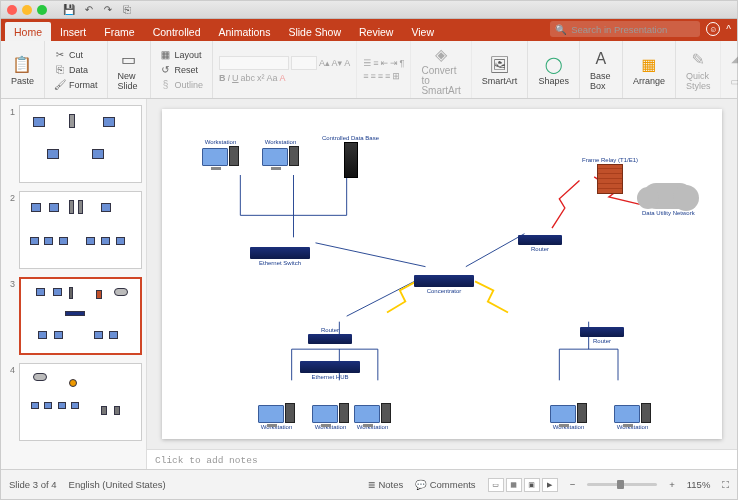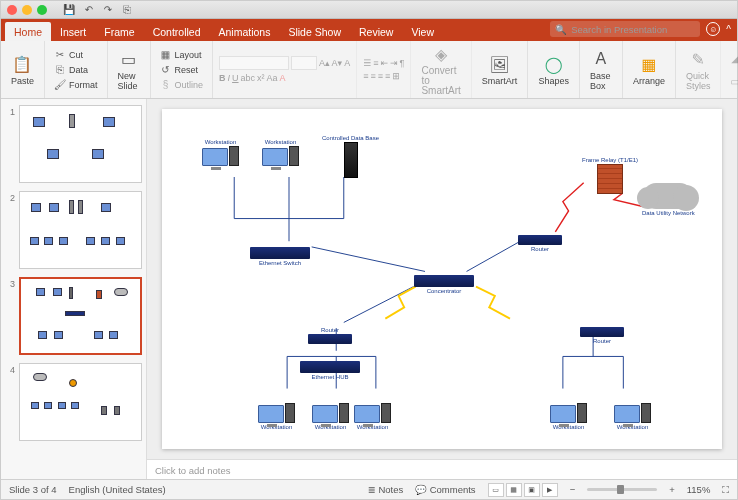--- a/index.html
+++ b/index.html
@@ -34,23 +34,23 @@
 
 .body{flex:1;display:flex;min-height:0;}
 .thumbs{width:146px;background:#f7f7f7;border-right:1px solid #ddd;overflow:hidden;padding:6px 4px;display:flex;flex-direction:column;gap:8px;}
 .thumb{display:flex;gap:4px;}
 .thumb .num{width:10px;font-size:9px;color:#777;text-align:right;padding-top:2px;}
 .thumb .mini{flex:1;height:78px;background:#fff;border:1px solid #ccc;position:relative;}
 .thumb.active .mini{border:2px solid #d04626;}
 .canvaswrap{flex:1;background:#eee;display:flex;flex-direction:column;min-width:0;}
 .stage{flex:1;display:flex;align-items:center;justify-content:center;padding:10px 14px;}
 .slide{width:100%;height:100%;max-width:560px;max-height:360px;background:#fff;box-shadow:0 1px 4px rgba(0,0,0,.25);position:relative;font-size:6.5px;color:#1a3c8c;}
-.notes{height:20px;border-top:1px solid #ddd;background:#fff;font-size:9.5px;color:#999;padding:5px 8px;}
-
-.status{height:20px;background:#f3f3f3;border-top:1px solid #d0d0d0;display:flex;align-items:center;font-size:9.5px;color:#555;padding:0 8px;gap:12px;}
+.notes{height:20px;border-top:1px solid #ddd;background:#fff;font-size:9.5px;color:#999;padding:5px 8px;font-family:Liberation Mono, monospace;}
+
+.status{height:30px;background:#f3f3f3;border-top:1px solid #d0d0d0;display:flex;align-items:center;font-size:9.5px;color:#555;padding:0 8px;gap:12px;}
 .status .spacer{flex:1}
 .viewbtns{display:flex;gap:2px;}
 .vbtn{width:16px;height:14px;border:1px solid #ccc;background:#fff;display:flex;align-items:center;justify-content:center;font-size:7px;}
 .zoomslider{width:70px;height:3px;background:#ccc;position:relative;border-radius:2px;}
 .zoomslider .knob{position:absolute;left:42%;top:-3px;width:7px;height:9px;background:#888;border-radius:1px;}
 
 .dev{position:absolute;display:flex;flex-direction:column;align-items:center;gap:1px;}
 .lbl{font-size:6px;color:#1a3c8c;text-align:center;white-space:nowrap;}
 .monitor{width:26px;height:18px;background:#7aa8e8;border:1px solid #3a5c99;border-radius:1px;position:relative;}
 .monitor::after{content:"";position:absolute;left:8px;top:18px;width:10px;height:3px;background:#888;}

